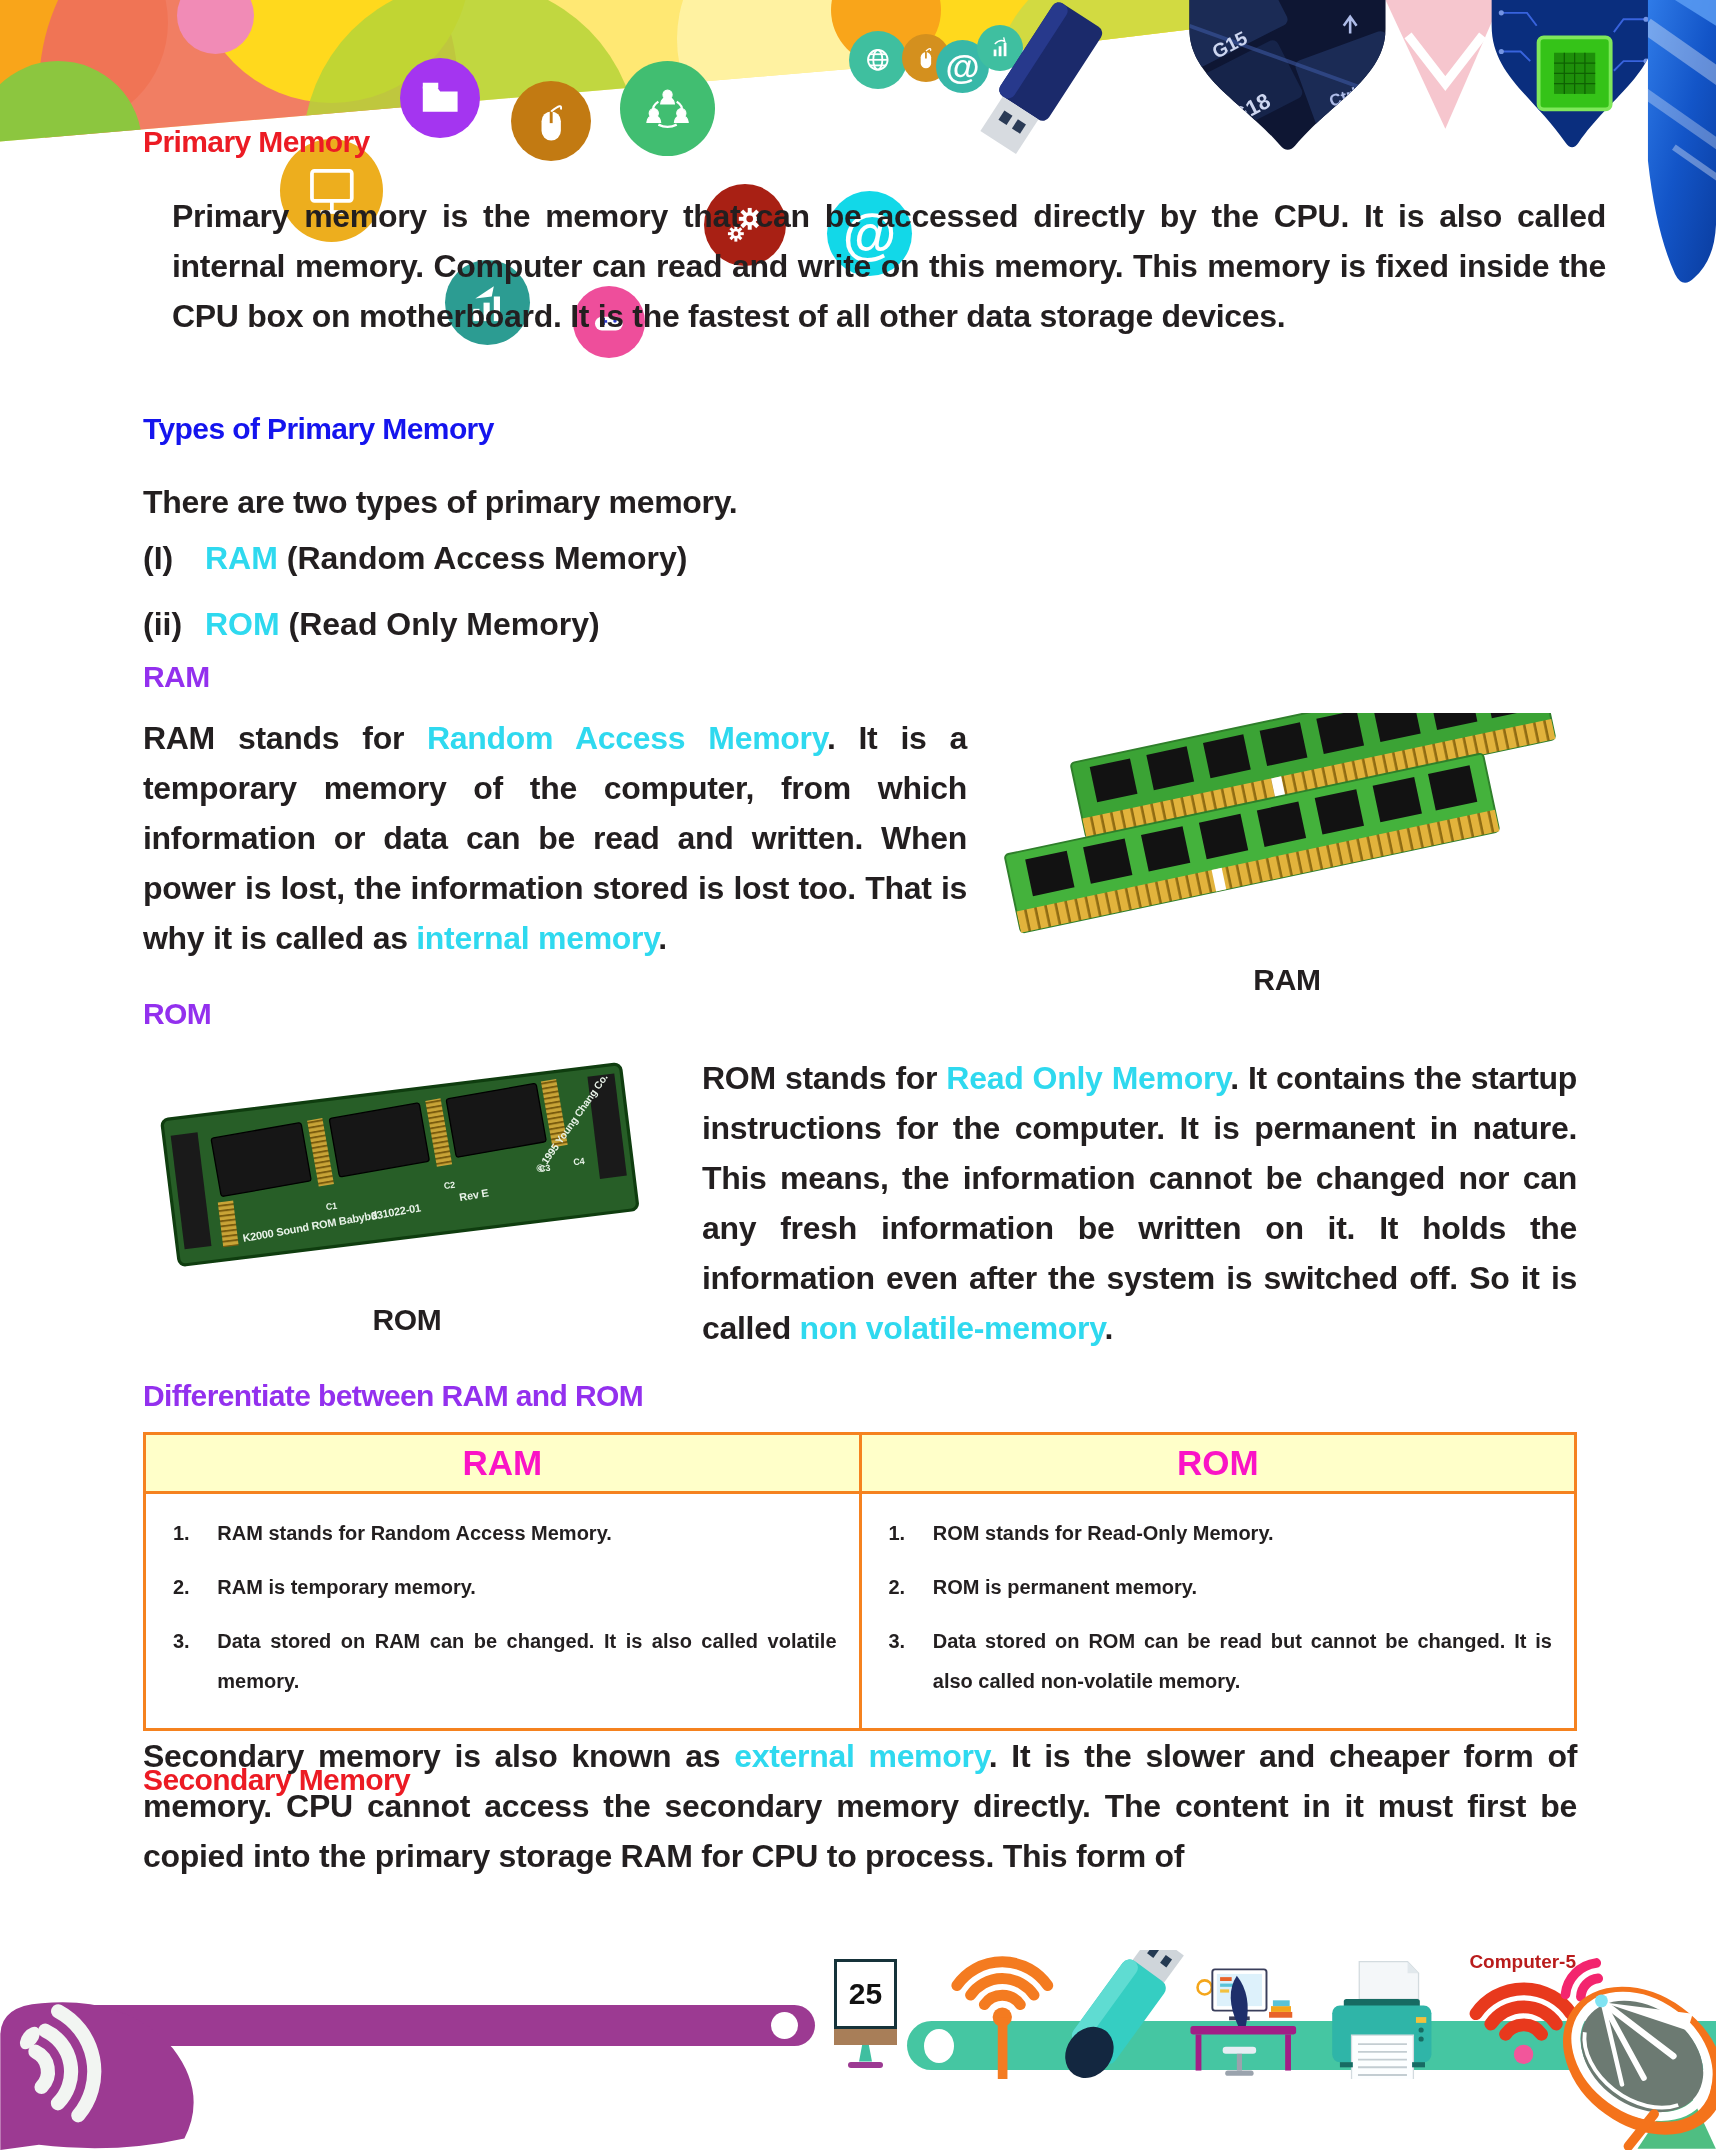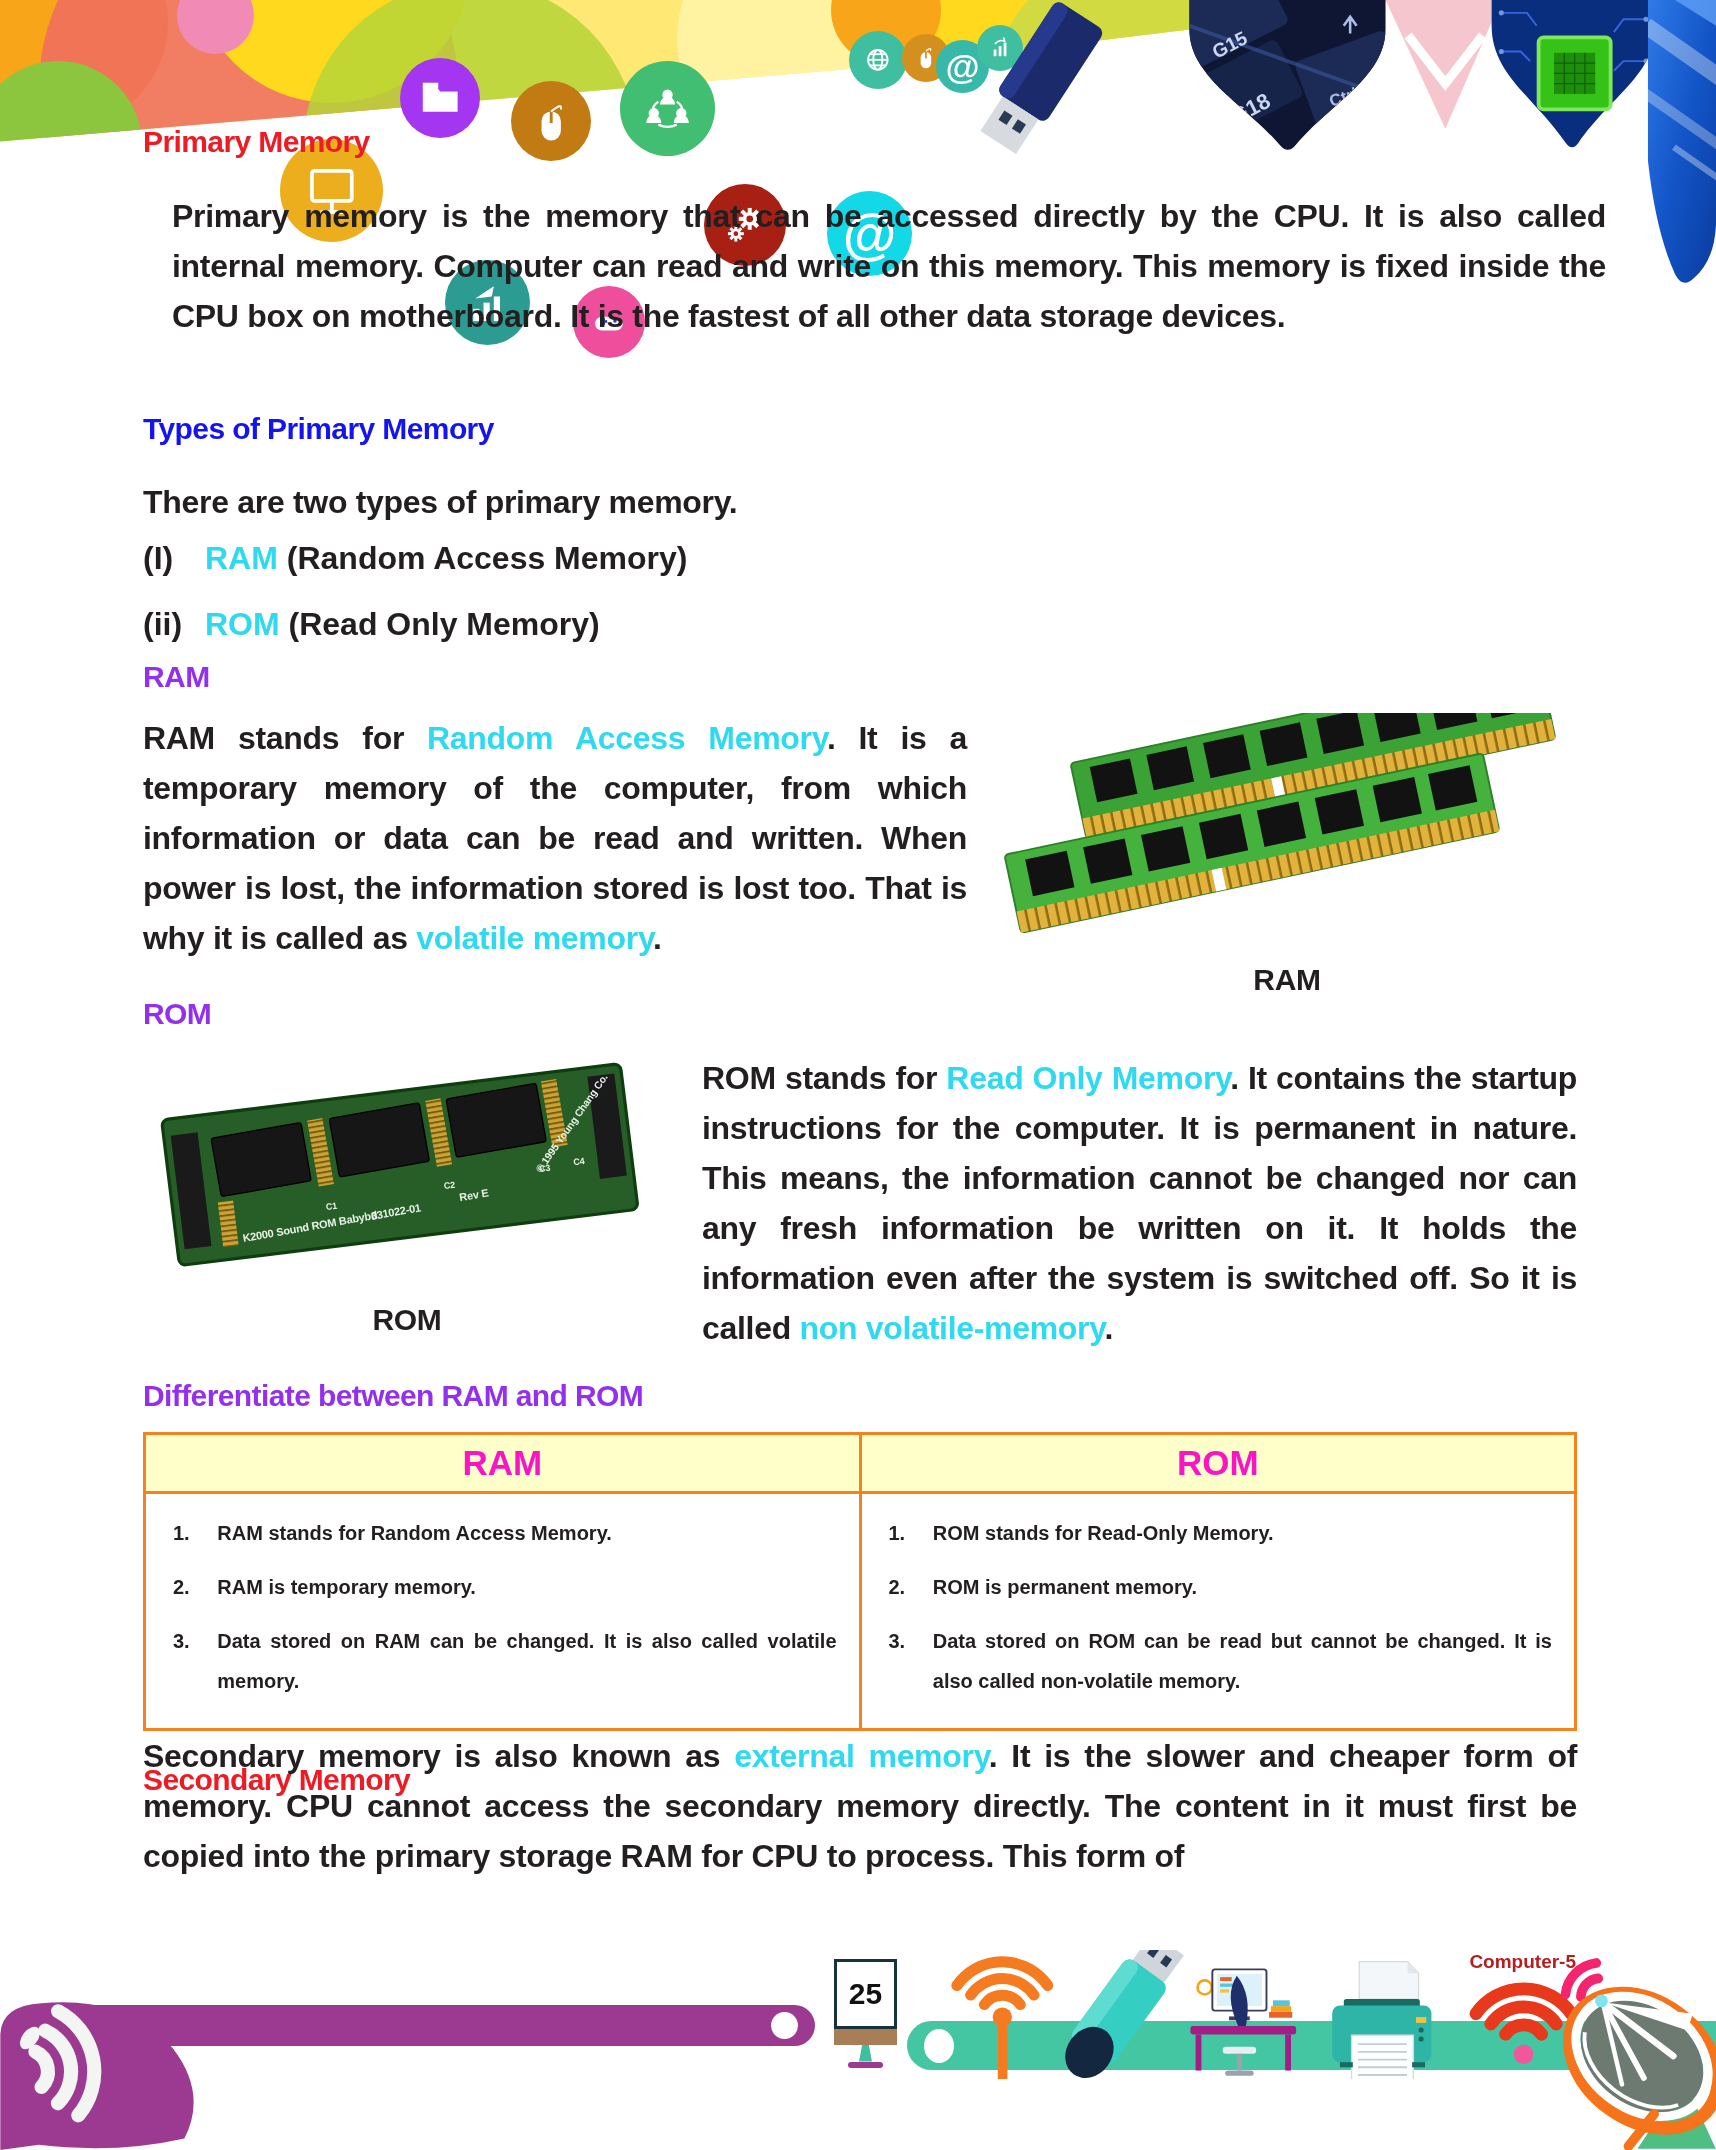--- a/index.html
+++ b/index.html
@@ -325,21 +325,21 @@
               <rect x="582" y="14" width="66" height="58"></rect>
               <rect x="670" y="14" width="66" height="58"></rect>
           </g>
           <rect x="0" y="90" width="760" height="34" fill="url(#pins)"></rect>
           <rect x="310" y="90" width="16" height="34" fill="#fff"></rect>
         </g>
       </g>
     </svg>
     <figcaption>RAM</figcaption>
   </figure>
-  <span>RAM stands for </span><span class="cyan">Random Access Memory</span><span>. It is a temporary memory of the computer, from which information or data can be read and written. When power is lost, the information stored is lost too. That is why it is called as </span><span class="cyan">volatile memory</span><span>.</span>
+  <span>RAM stands for </span><span class="cyan">Random Access Memory</span><span>. It is a temporary memory of the computer, from which information or data can be read and written. When power is lost, the information stored is lost too. That is why it is called as </span><span class="cyan">internal memory</span><span>.</span>
 </div>
 
 <h2 class="h h-purple" style="top:997px;">ROM</h2>
 
 <div class="flowblock" style="top:1053px;">
   <figure class="img-left">
     <svg width="509" height="222" viewBox="0 0 790 345" style="font-size:50px">
       <defs>
         <pattern id="pins2" width="22" height="8" patternUnits="userSpaceOnUse">
           <rect width="22" height="8" fill="#C9A437"></rect>

